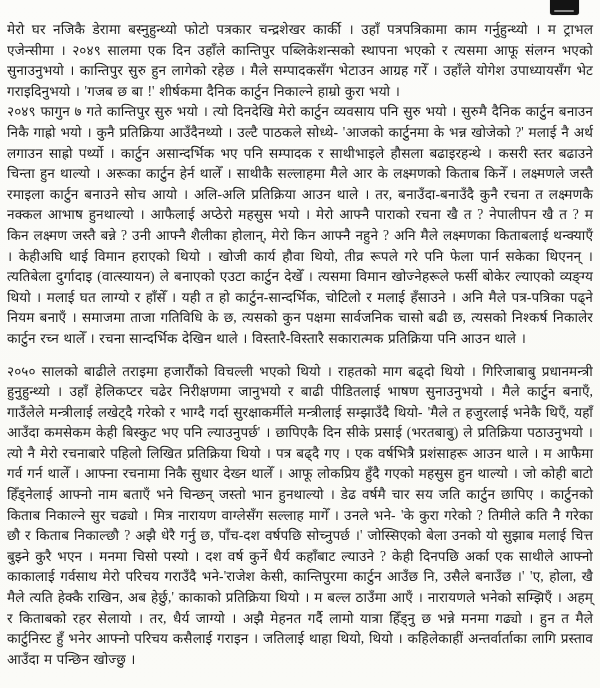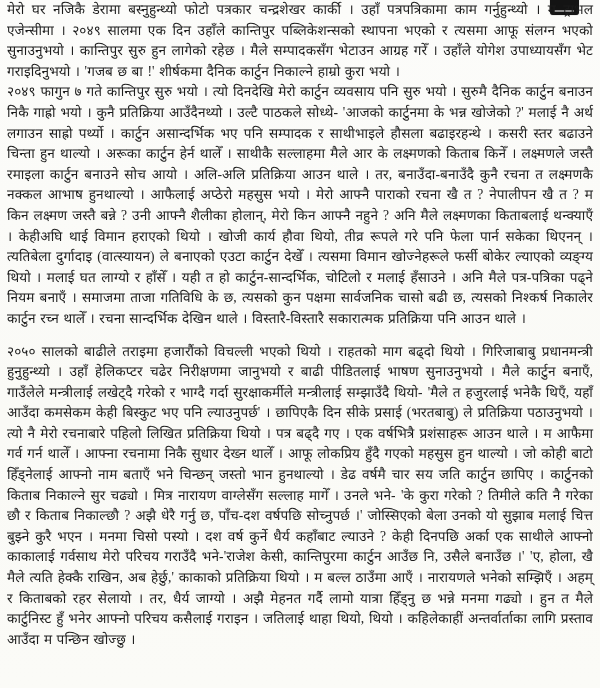--- a/index.html
+++ b/index.html
@@ -34,21 +34,21 @@
     position: absolute;
     left: 4px;
     right: 5px;
     bottom: 3px;
     height: 2px;
     background: #8d8d8d;
     border-radius: 1px;
   }
   .text-block {
     position: absolute;
-    top: 0;
+    top: 20px;
     left: 7px;
     right: 7px;
     color: #1c1c1c;
     font-size: 13.6px;
     line-height: 20.6px;
     text-align: justify;
     letter-spacing: 0.1px;
     word-spacing: 1px;
     -webkit-font-smoothing: antialiased;
   }

